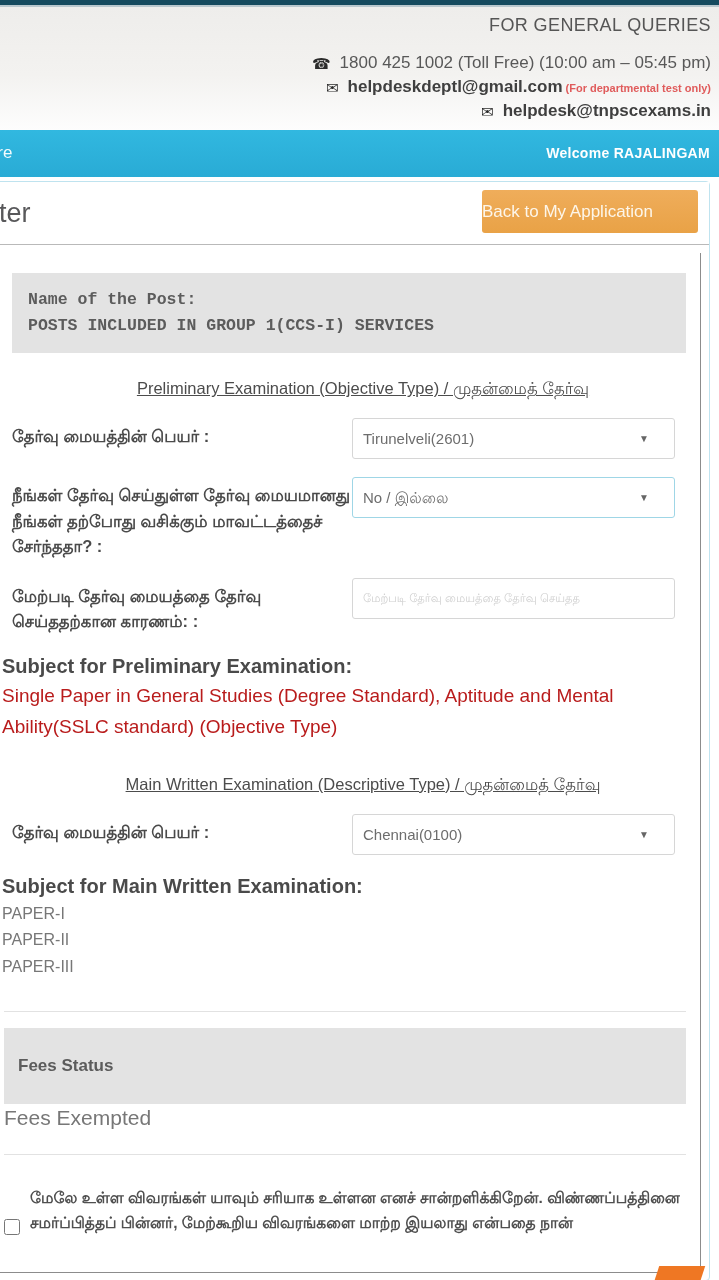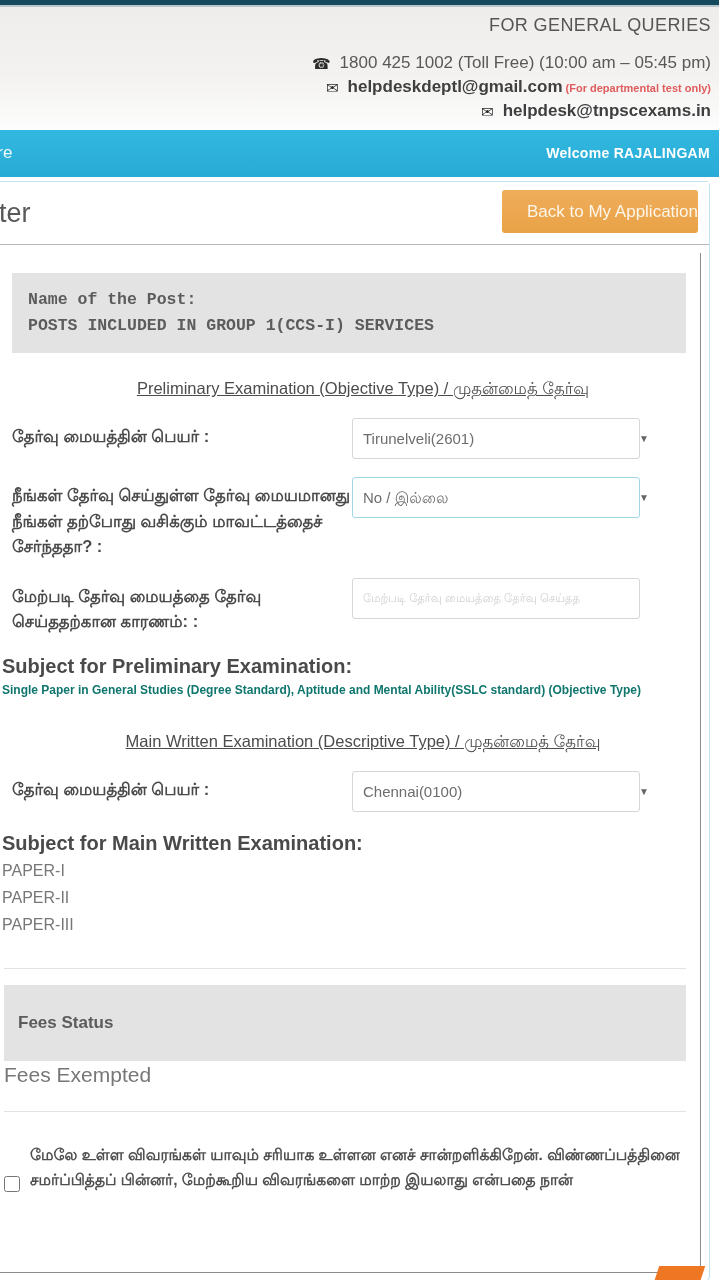--- a/index.html
+++ b/index.html
@@ -141,24 +141,24 @@
     left: 12px;
     top: 16px;
     font-size: 27px;
     color: #58585a;
     white-space: nowrap;
   }
   .back-btn {
     position: absolute;
     right: 11px;
     top: 8px;
-    width: 196px;
+    width: 216px;
     height: 43px;
     line-height: 43px;
-    text-align: right;
+    text-align: left;
     background: #eda750;
     background: linear-gradient(180deg,#efad5b 0%, #e9a246 100%);
     color: #fdf6ea;
     font-size: 17px;
     border: none;
     border-radius: 3px;
     cursor: pointer;
     font-family: "Liberation Sans", sans-serif;
   }
 
@@ -203,21 +203,21 @@
     flex: 0 0 340px;
     font-size: 16.5px;
     font-weight: bold;
     color: #4a4a4a;
     line-height: 1.55;
     padding-top: 6px;
   }
   .field-control { flex: 1 1 auto; }
 
   select.sel, input.txt {
-    width: 288px;
+    width: 323px;
     height: 41px;
     padding: 0 10px;
     font-size: 15px;
     color: #6d6d6d;
     background: #ffffff;
     border: 1px solid #d6d6d6;
     border-radius: 3px;
     font-family: "Liberation Sans", sans-serif;
     appearance: none;
     -webkit-appearance: none;
@@ -236,24 +236,23 @@
   input.txt { font-size: 11.5px; }
 
   .subject-block { padding: 0 14px 0 6px; margin-top: 20px; }
   .subject-title {
     font-size: 20px;
     font-weight: bold;
     color: #4a4a4a;
     margin-bottom: 3px;
   }
   .subject-text {
-    font-size: 12px;
-    color: #0f766e;
+    font-size: 19px;
+    color: #b91c1c;
     line-height: 1.63;
-    font-weight: bold;
   }
   .paper-line {
     font-size: 16px;
     color: #777777;
     line-height: 1.66;
   }
 
   .hr {
     border: none;
     border-top: 1px solid #e2e2e2;

